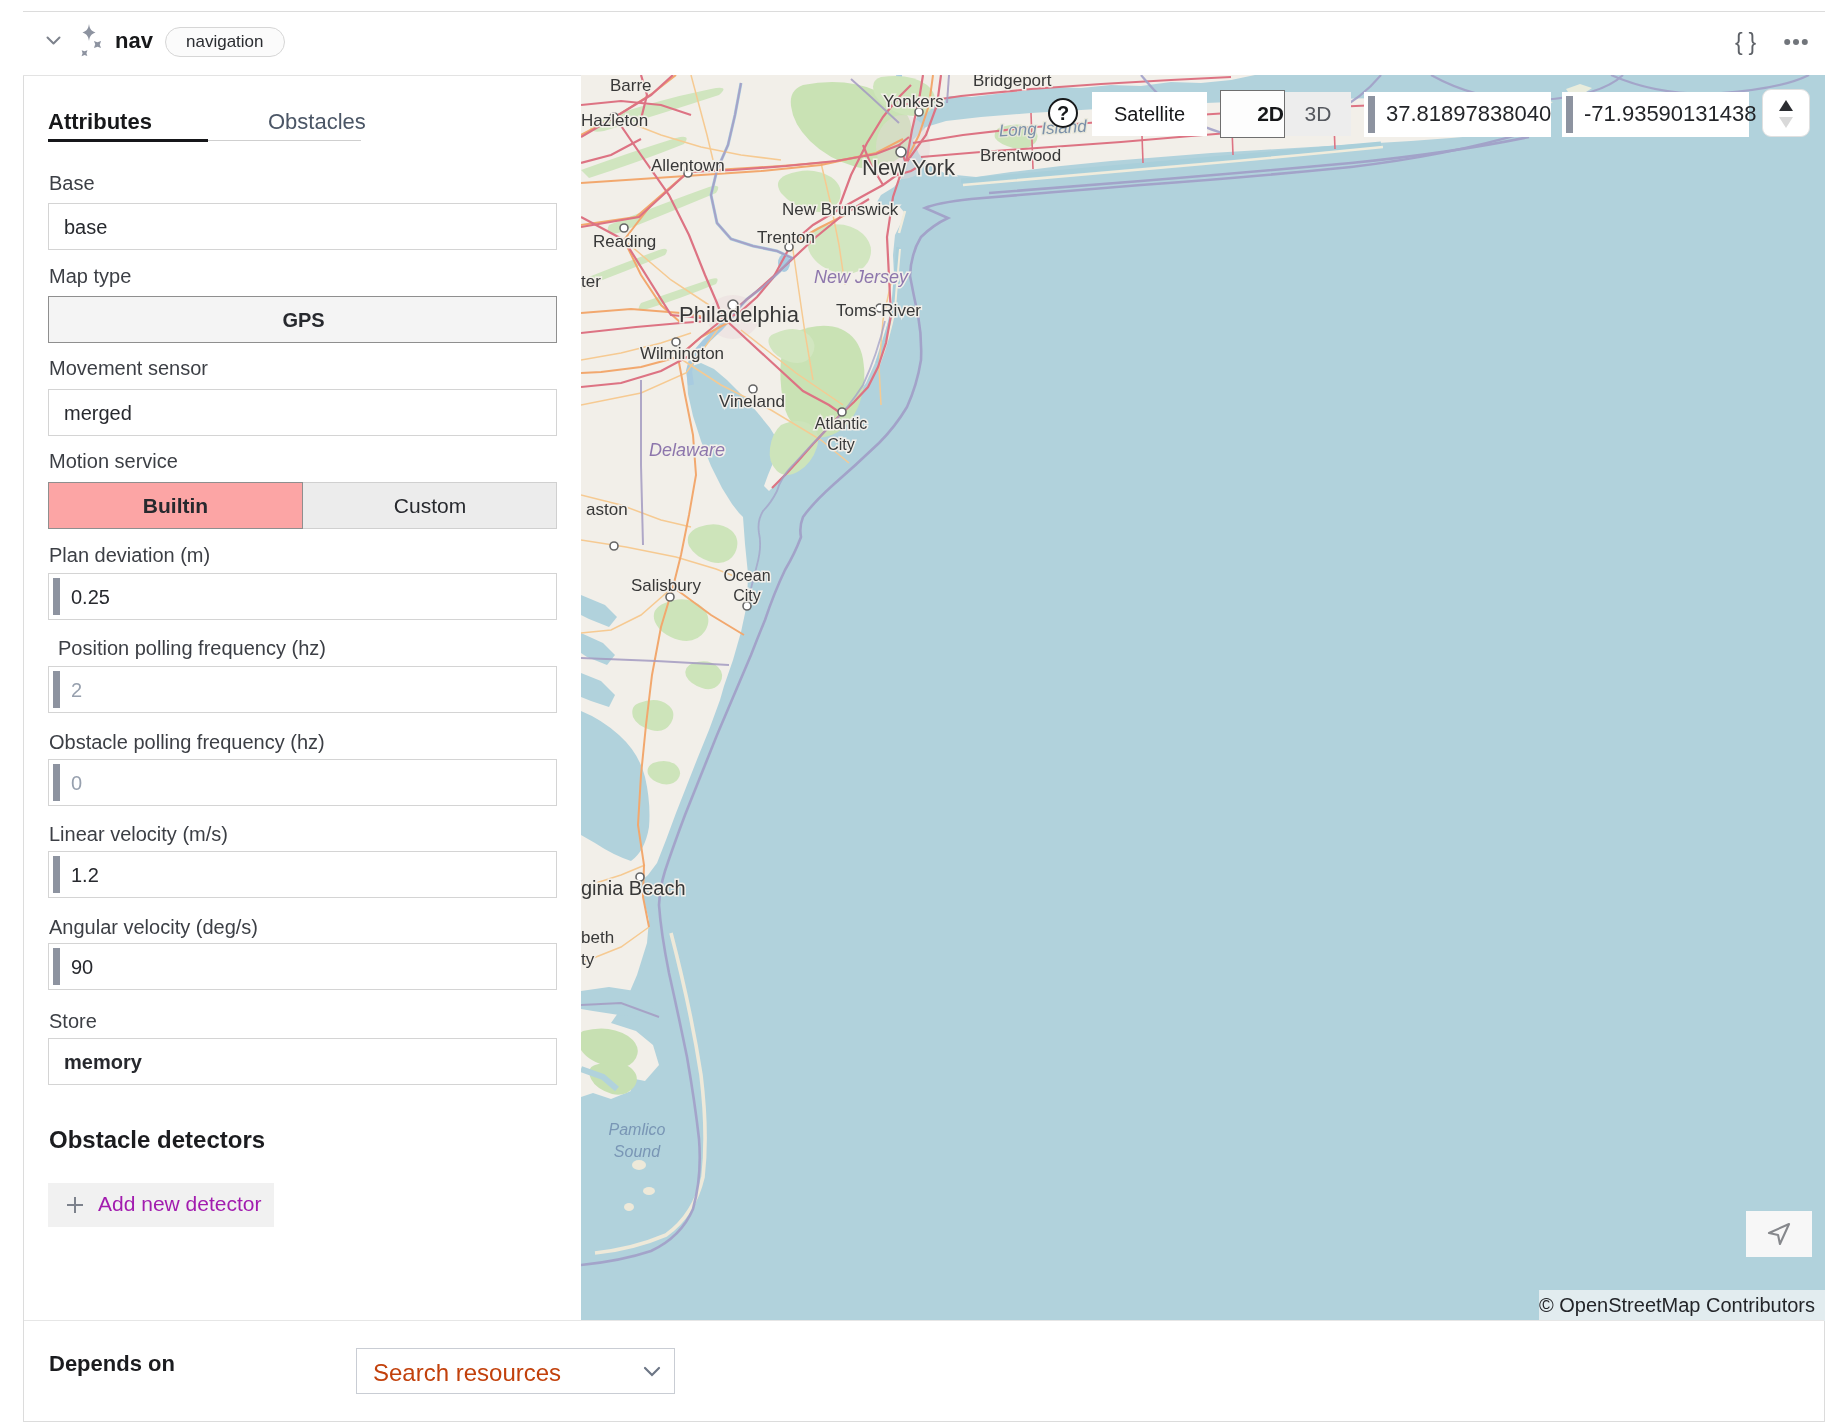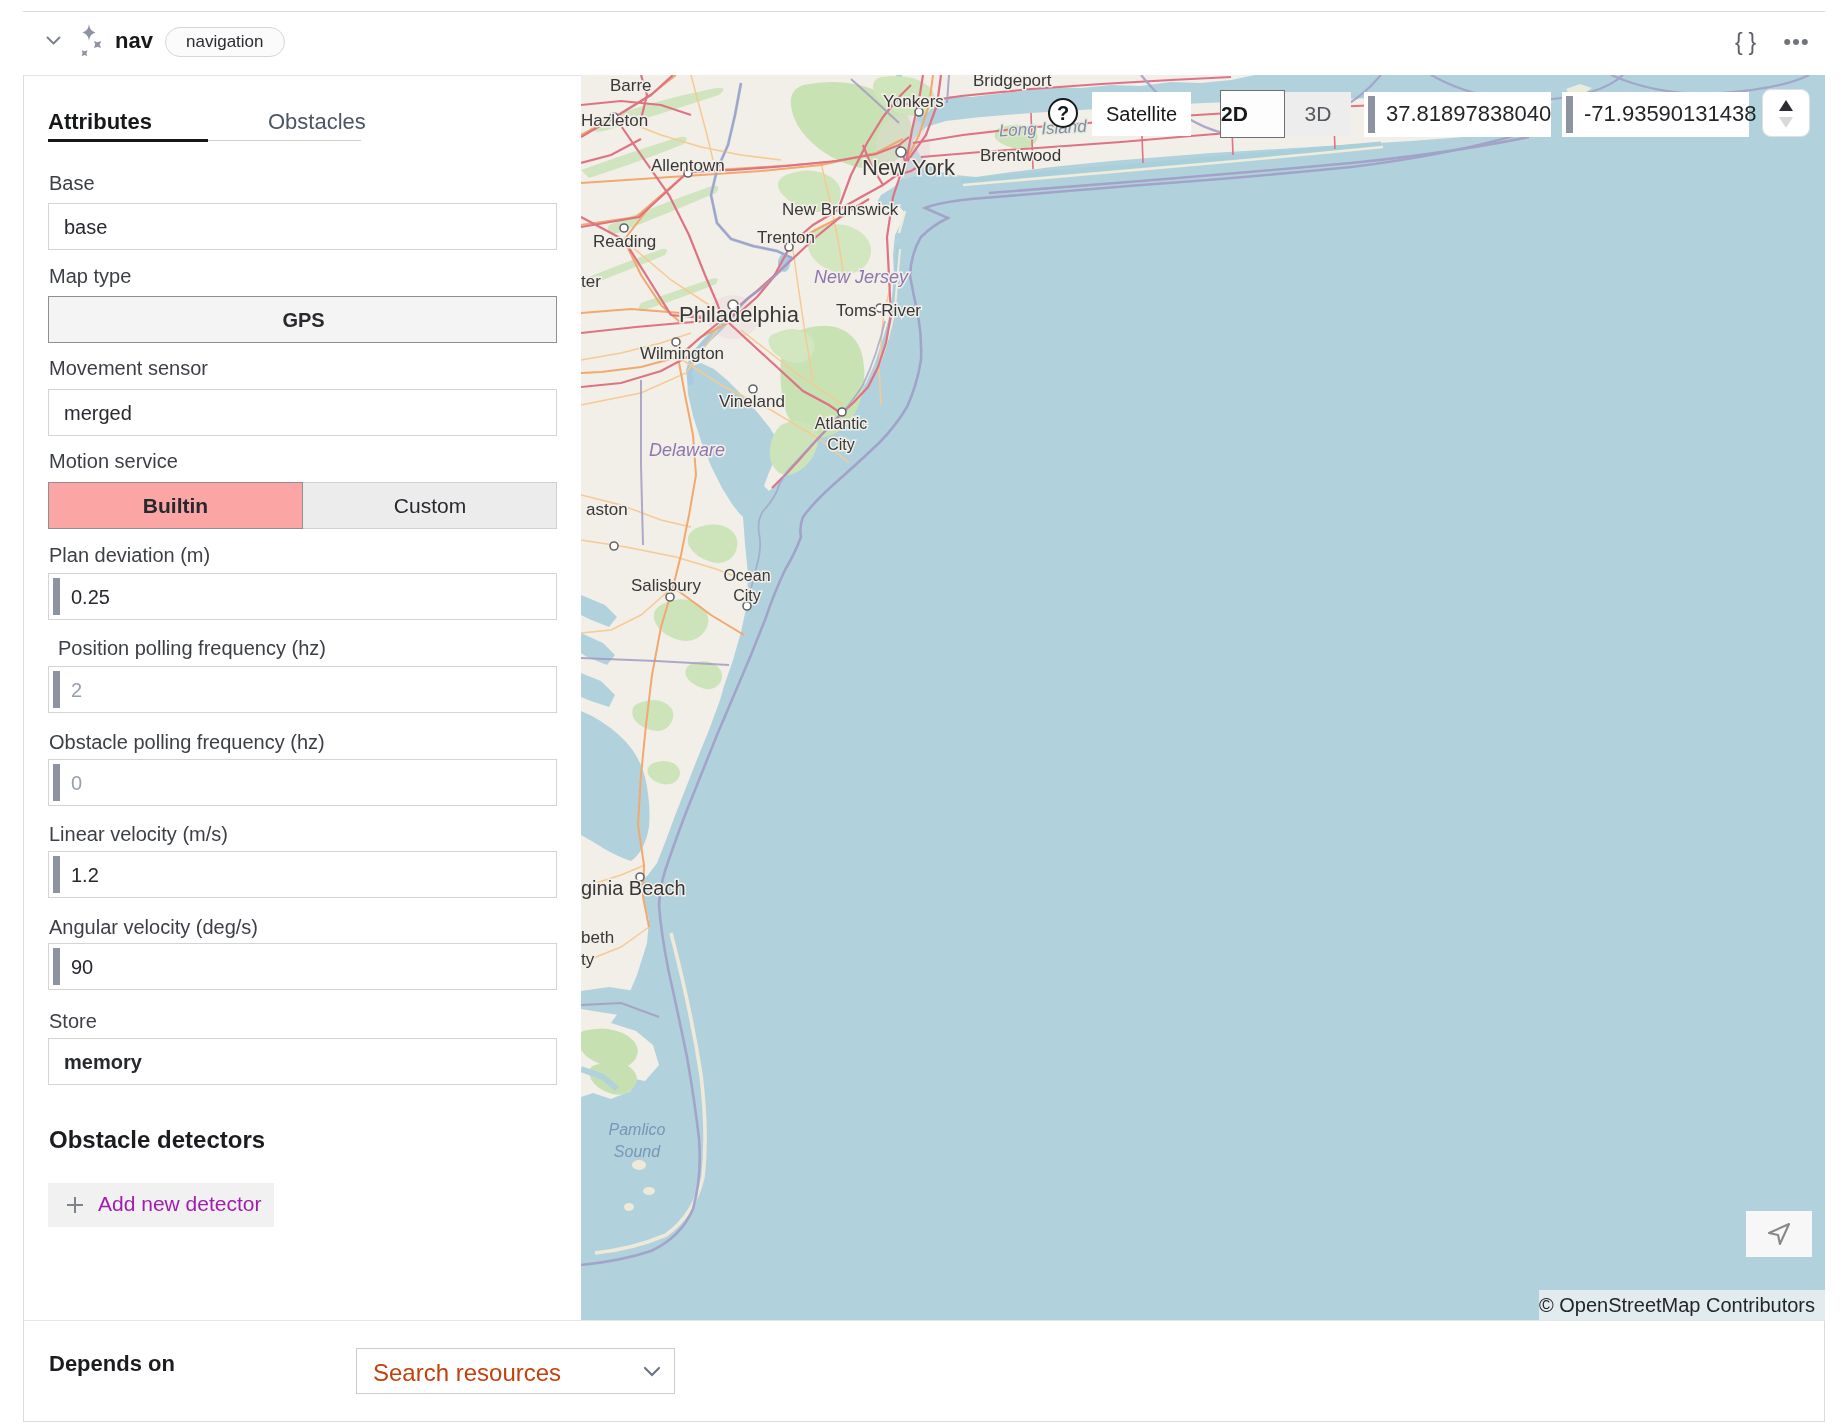--- a/index.html
+++ b/index.html
@@ -322,22 +322,22 @@
     <text x="418" y="60" font-size="17" transform="rotate(-3 446 58)">Long Island</text>
   </g>
   <g font-family="Liberation Sans, sans-serif" font-style="italic" fill="#7996b5" style="paint-order:stroke;" stroke="#b1d2dc" stroke-width="2.5" text-anchor="middle">
     <text x="56" y="1060" font-size="16">Pamlico</text>
     <text x="56" y="1082" font-size="16">Sound</text>
   </g>
 </svg>
 </div>
 
 <div class="abs" style="left:1048px; top:98px; width:30px; height:30px; border-radius:50%; border:2.5px solid #17181a; background:#fff; text-align:center; font-size:20px; font-weight:bold; color:#17181a; line-height:27px;">?</div>
-<div class="abs" style="left:1092px; top:92px; width:99px; height:44px; background:#fff; text-align:center; font-size:20px; color:#17181a; line-height:44px;">Satellite</div>
-<div class="abs" style="left:1220px; top:90px; width:65px; height:48px; background:#fdfdfd; border:1px solid #6f6f6f; text-align:left; font-size:21px; font-weight:bold; color:#17181a; line-height:46px;">2D</div>
+<div class="abs" style="left:1092px; top:92px; width:115px; height:44px; background:#fff; text-align:center; font-size:20px; color:#17181a; line-height:44px;">Satellite</div>
+<div class="abs" style="left:1220px; top:90px; width:65px; height:48px; background:#fdfdfd; border:1px solid #6f6f6f; text-align:right; font-size:21px; font-weight:bold; color:#17181a; line-height:46px;">2D</div>
 <div class="abs" style="left:1285px; top:92px; width:66px; height:44px; background:#ededed; text-align:center; font-size:21px; color:#55585e; line-height:44px;">3D</div>
 <div class="abs" style="left:1364px; top:92px; width:187px; height:45px; background:#fff;">
     <div class="handle" style="background:#8d93a0;"></div>
     <span class="abs" style="left:22px; top:9px; font-size:22px; color:#232529;">37.81897838040</span>
   </div>
 <div class="abs" style="left:1562px; top:92px; width:187px; height:45px; background:#fff;">
     <div class="handle" style="background:#8d93a0;"></div>
     <span class="abs" style="left:22px; top:9px; font-size:22px; color:#232529;">-71.93590131438</span>
   </div>
 <div class="abs" style="left:1762px; top:89px; width:48px; height:48px; background:#fff; border:1px solid #e0e0e0; border-radius:9px;">

